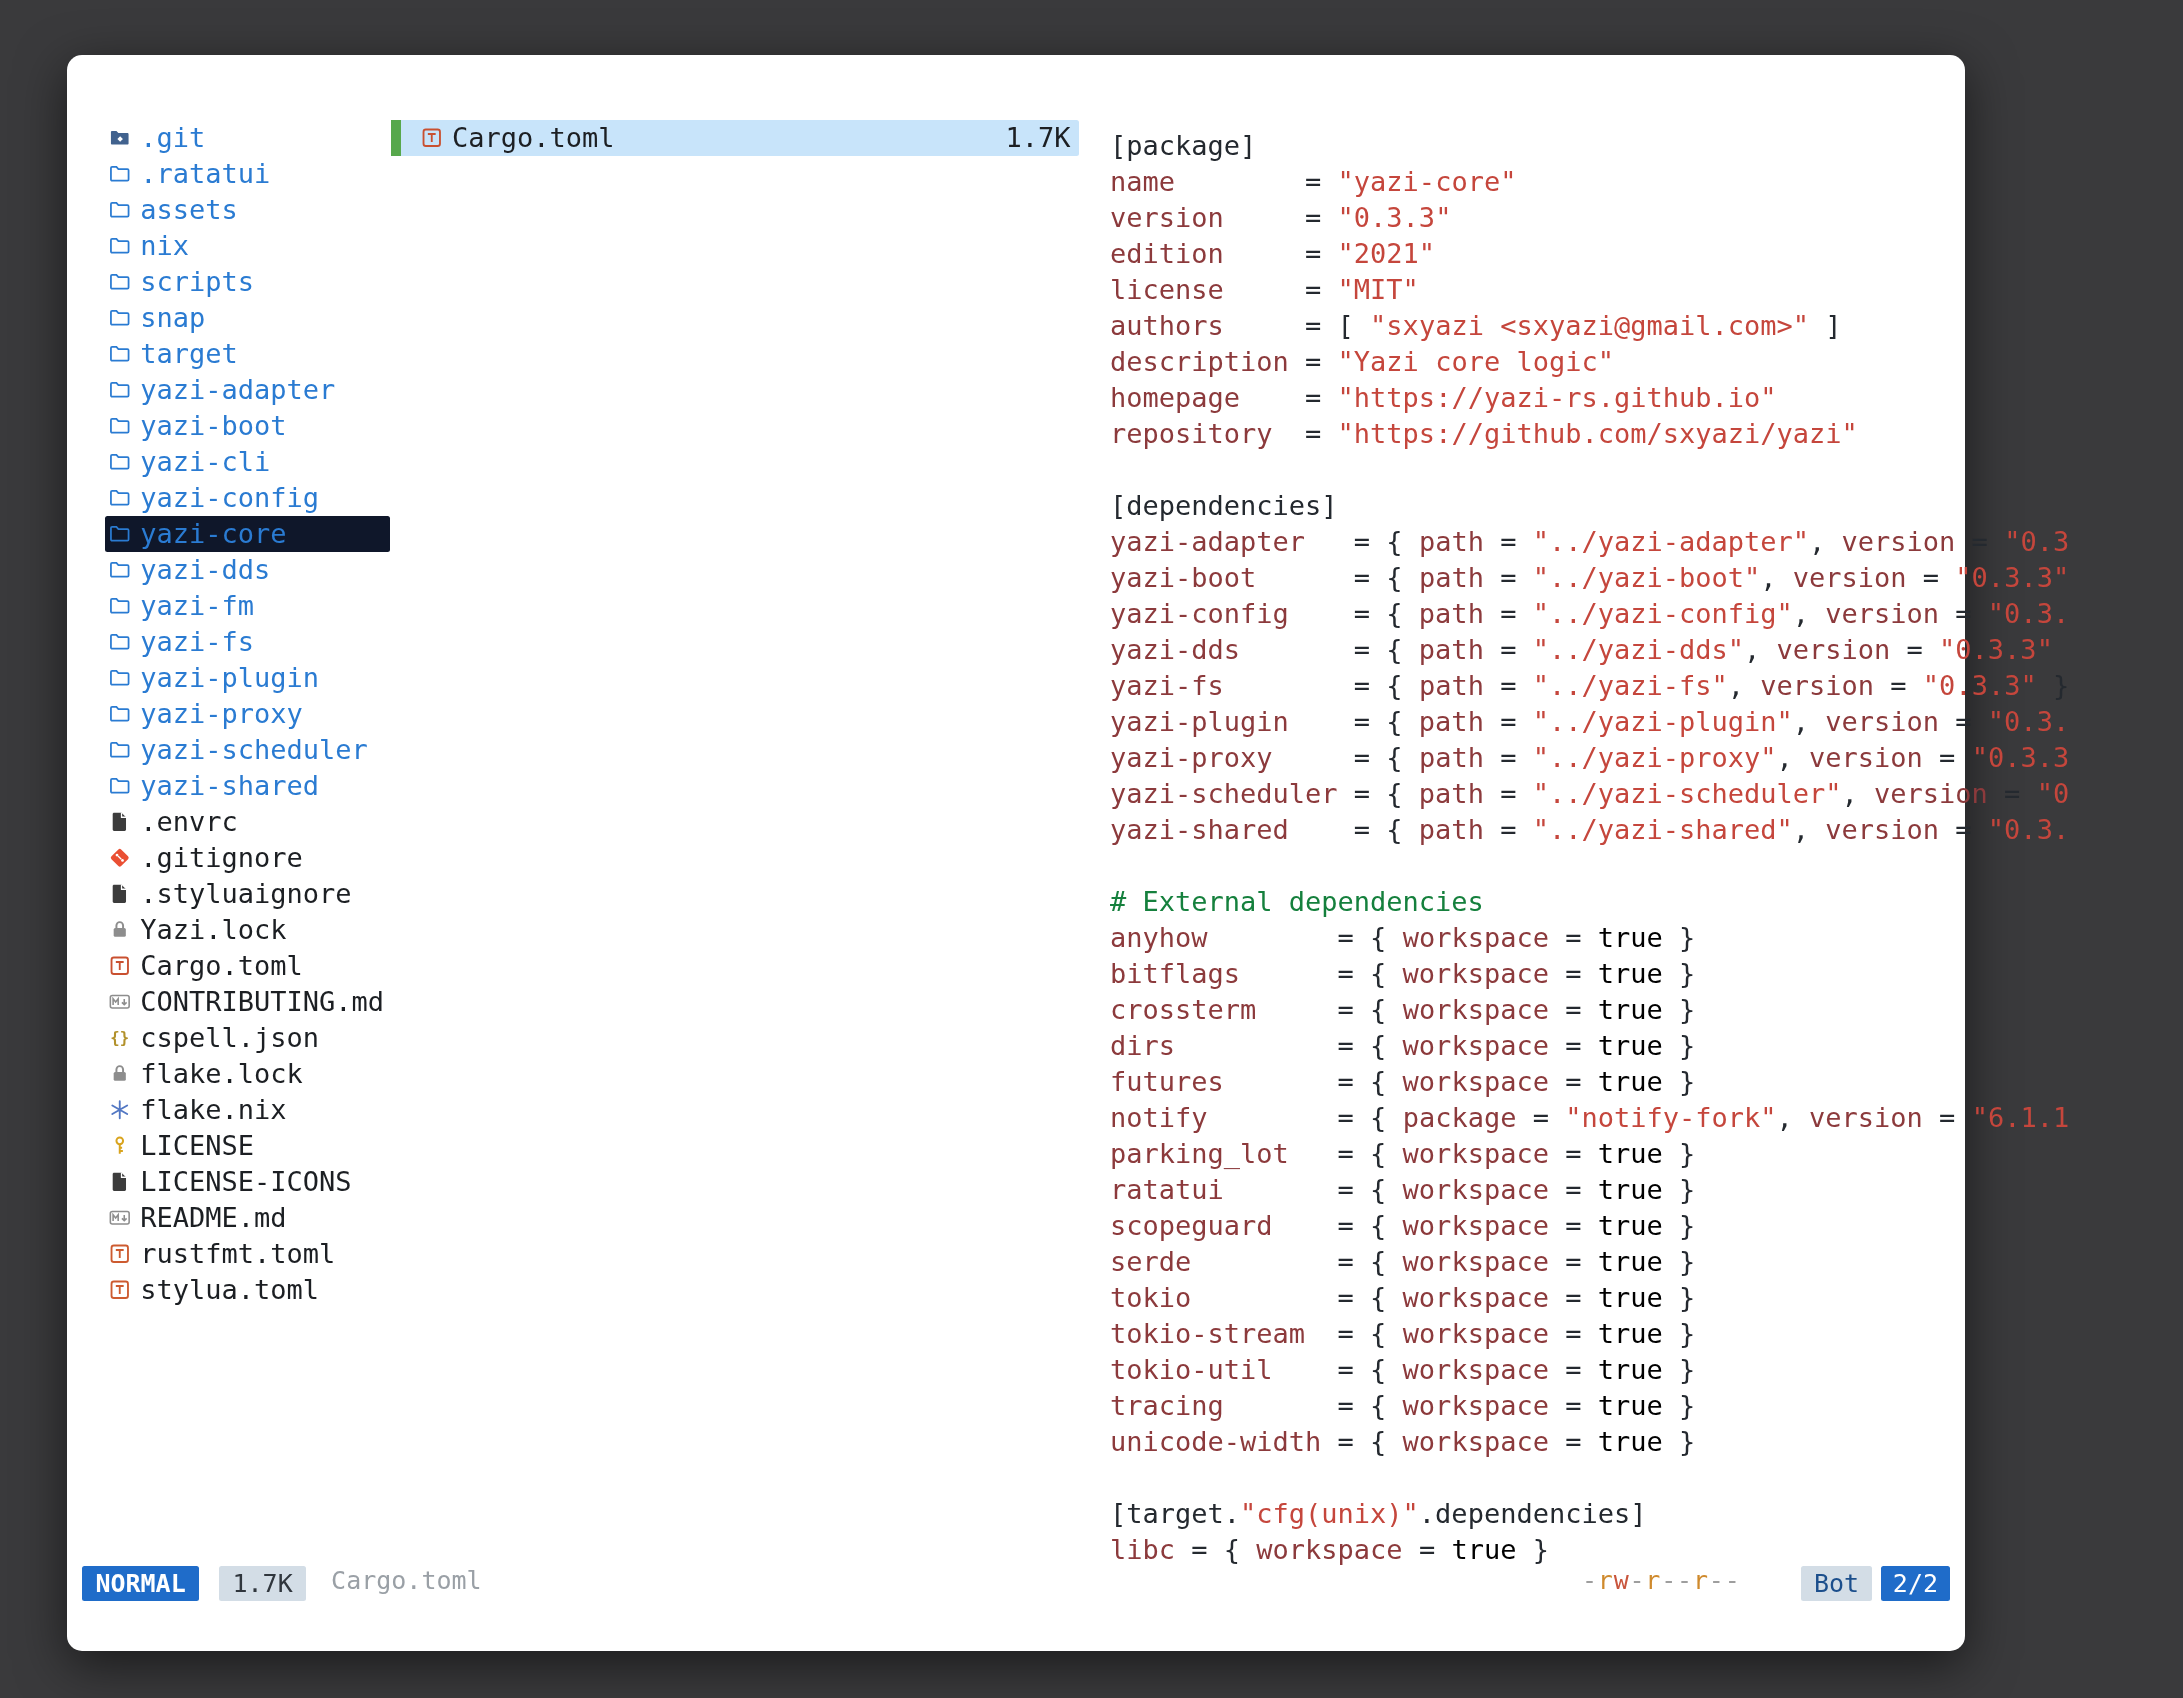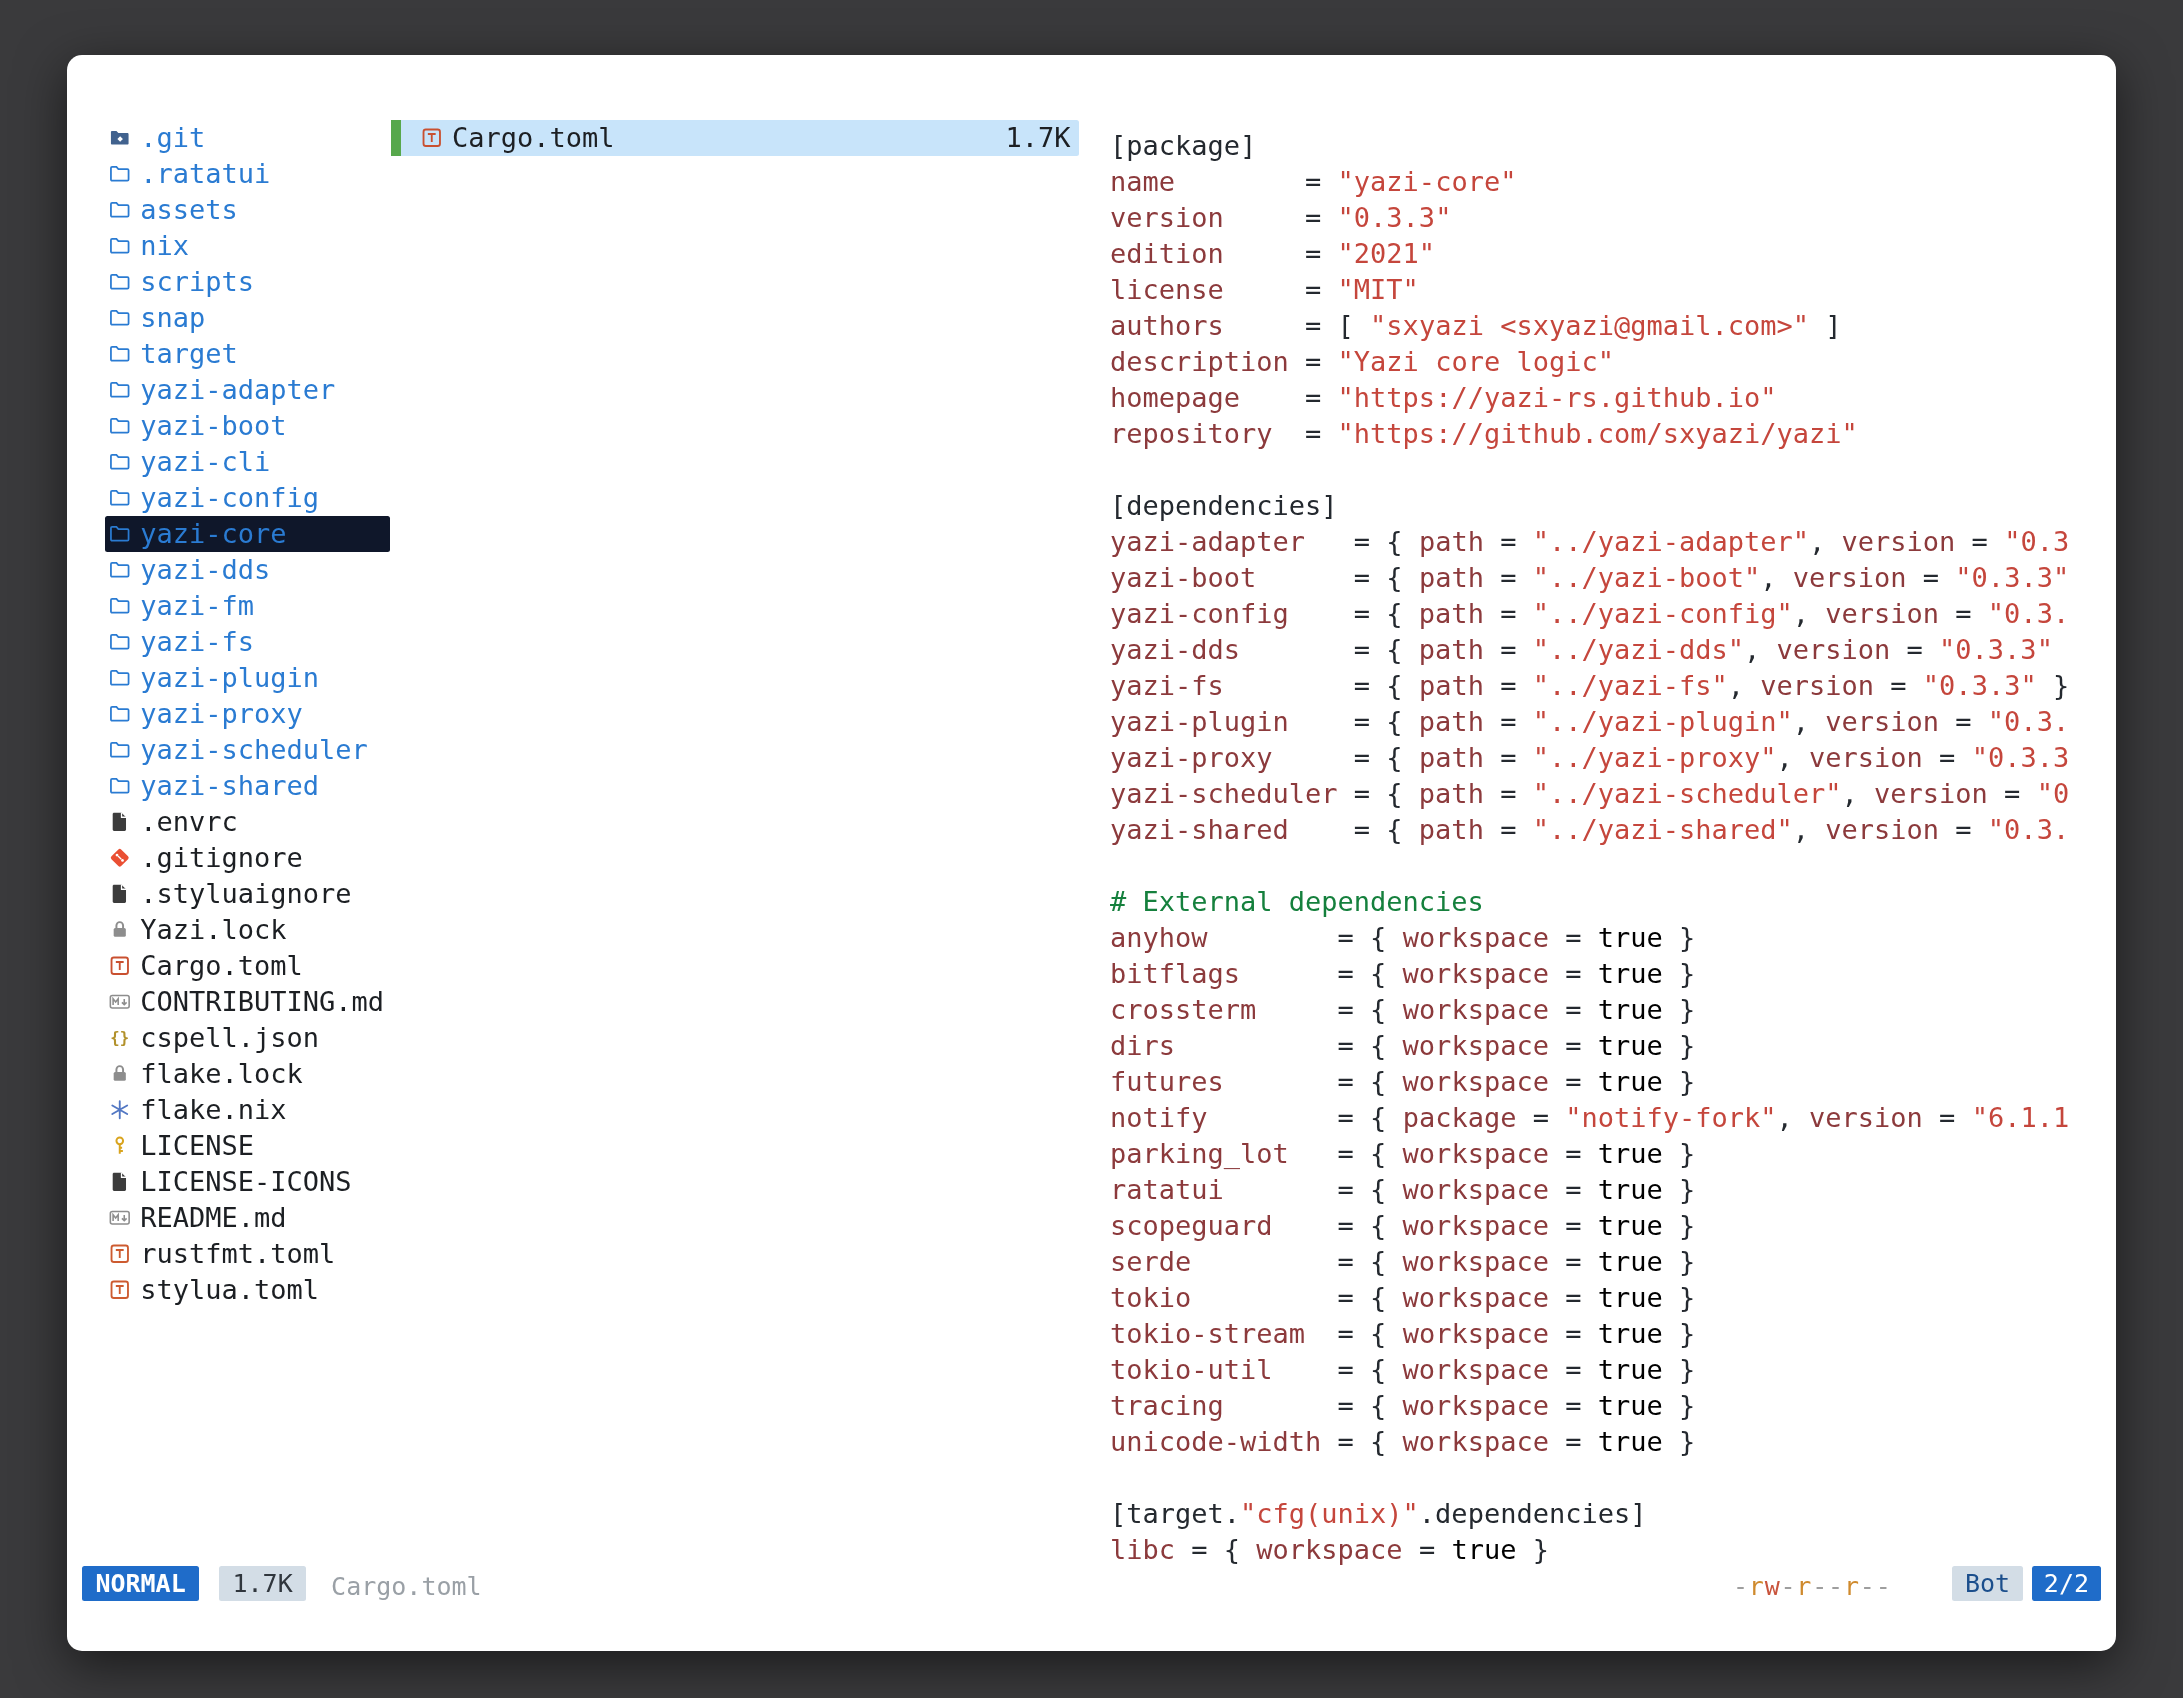--- a/index.html
+++ b/index.html
@@ -3,21 +3,21 @@
 <meta charset="utf-8">
 <style>
   * { margin:0; padding:0; box-sizing:border-box; }
   html,body { width:2183px; height:1698px; }
   body {
     background:#3a3a3c;
     font-family:"DejaVu Sans Mono", monospace;
     position:relative; overflow:hidden;
   }
   .window {
-    position:absolute; left:67px; top:55px; width:2049px; height:1596px;
+    position:absolute; left:67px; top:55px; width:1898px; height:1596px;
     background:#ffffff; border-radius:15px;
     box-shadow:0 13.4px 50px rgba(0,0,0,0.55);
   }
   .pane { position:absolute; top:65px; font-size:27px; line-height:36px; }
   #parent-pane  { left:38px;  width:285px; }
   #current-pane { left:324px; width:688px; }
   #preview-pane { left:1043px; width:988px; overflow:hidden; white-space:pre;margin-top:8px; }
 
   .row {
     position:relative; display:flex; align-items:center;
@@ -47,21 +47,21 @@
   .t-k { color:#8c3a3c; }
   .t-s { color:#c5463c; }
   .t-b { color:#000000; }
   .t-c { color:#15803d;text-align:right; }
 
   .status-bar {
     position:absolute; left:15px; right:15px; bottom:50px; height:35px;
     display:flex; align-items:center; justify-content:space-between;
     font-size:25px;
   }
-  .status-left, .status-right { display:flex; align-items:flex-end; }
+  .status-left, .status-right { display:flex; align-items:flex-start; }
   .badge {
     display:inline-flex; align-items:center; height:35px;
     padding:0 13.4px; border-radius:2.5px;
   }
   .badge.mode { background:#1f6cc9; color:#ffffff; font-weight:bold; margin-right:20px; }
   .badge.size { background:#d3dde6; color:#30363d; }
   .file-name  { color:#9aa0a6; margin-left:25px; }
   .perms { margin-right:60px; letter-spacing:0.8px; }
   .pm-dash { color:#9e9e9e; }
   .pm-r { color:#cf8a2d; }

